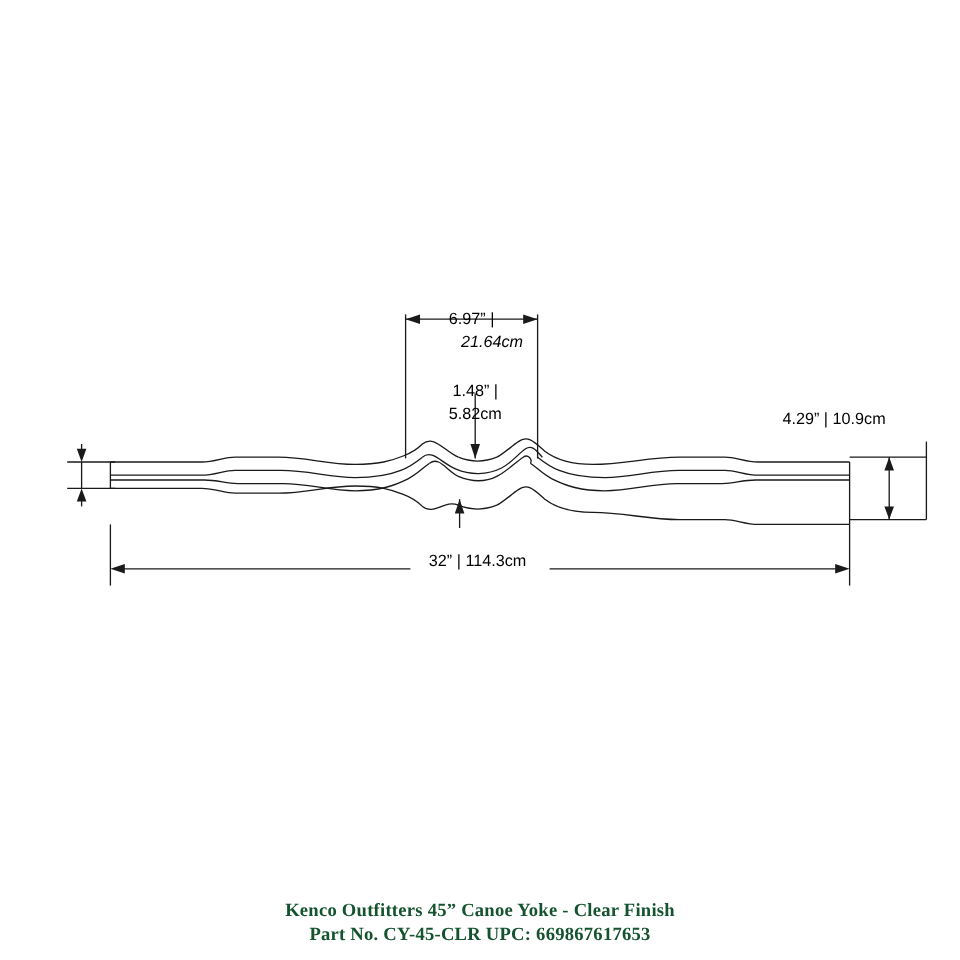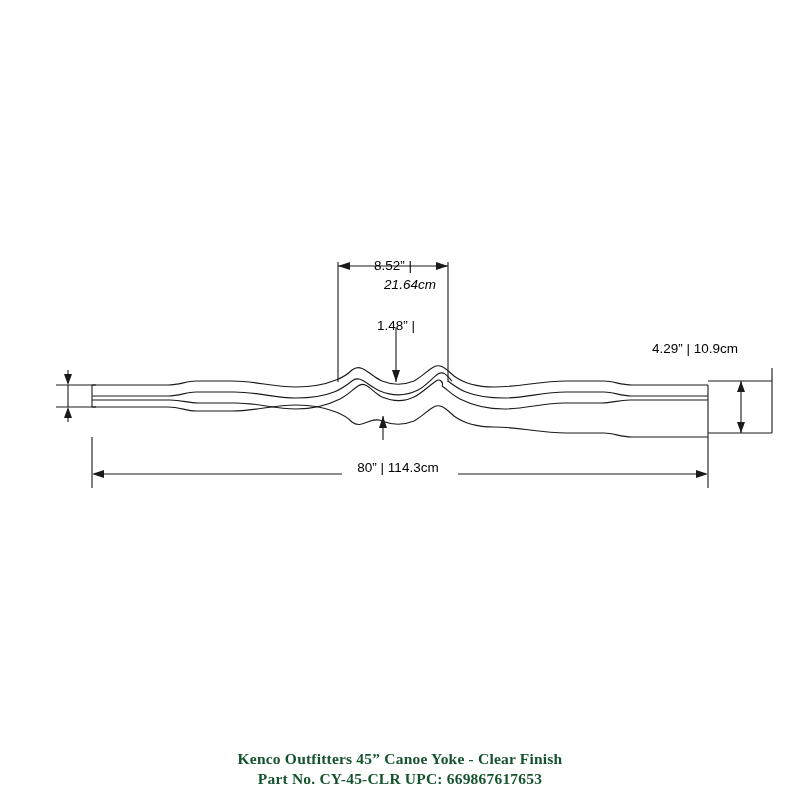--- a/index.html
+++ b/index.html
@@ -140,23 +140,24 @@
       <path d="M 396,382 L 392,370 L 400,370 Z" fill="#1a1a1a" stroke="none"></path>
       <line x1="383" y1="440" x2="383" y2="416"></line>
       <path d="M 383,416 L 379,428 L 387,428 Z" fill="#1a1a1a" stroke="none"></path>
 
     </g>
   </svg>
 
 
   <div class="dim-label" style="left: 652px; top: 341px; width: 160px; text-align: left;">4.29” | 10.9cm</div>
 
-  <div class="dim-label" style="left: 318px; top: 460px; width: 160px;">80” | 114.3cm</div>
+  <div class="dim-label" style="left: 318px; top: 460px; width: 160px;">32” | 114.3cm</div>
 
-  <div class="dim-label" style="left: 313px; top: 258px; width: 160px;">8.52” |</div>
+  <div class="dim-label" style="left: 313px; top: 258px; width: 160px;">6.97” |</div>
   <div class="dim-label" style="left: 330px; top: 277px; width: 160px; font-style: italic;">21.64cm</div>
 
   <div class="dim-label" style="left: 316px; top: 318px; width: 160px;">1.48” |</div>
+  <div class="dim-label" style="left: 316px; top: 337px; width: 160px;">5.82cm</div>
 
   <div class="caption caption-line1">Kenco Outfitters 45” Canoe Yoke - Clear Finish</div>
   <div class="caption caption-line2">Part No. CY-45-CLR  UPC: 669867617653</div>
 
 </div>
 
 </body></html>

